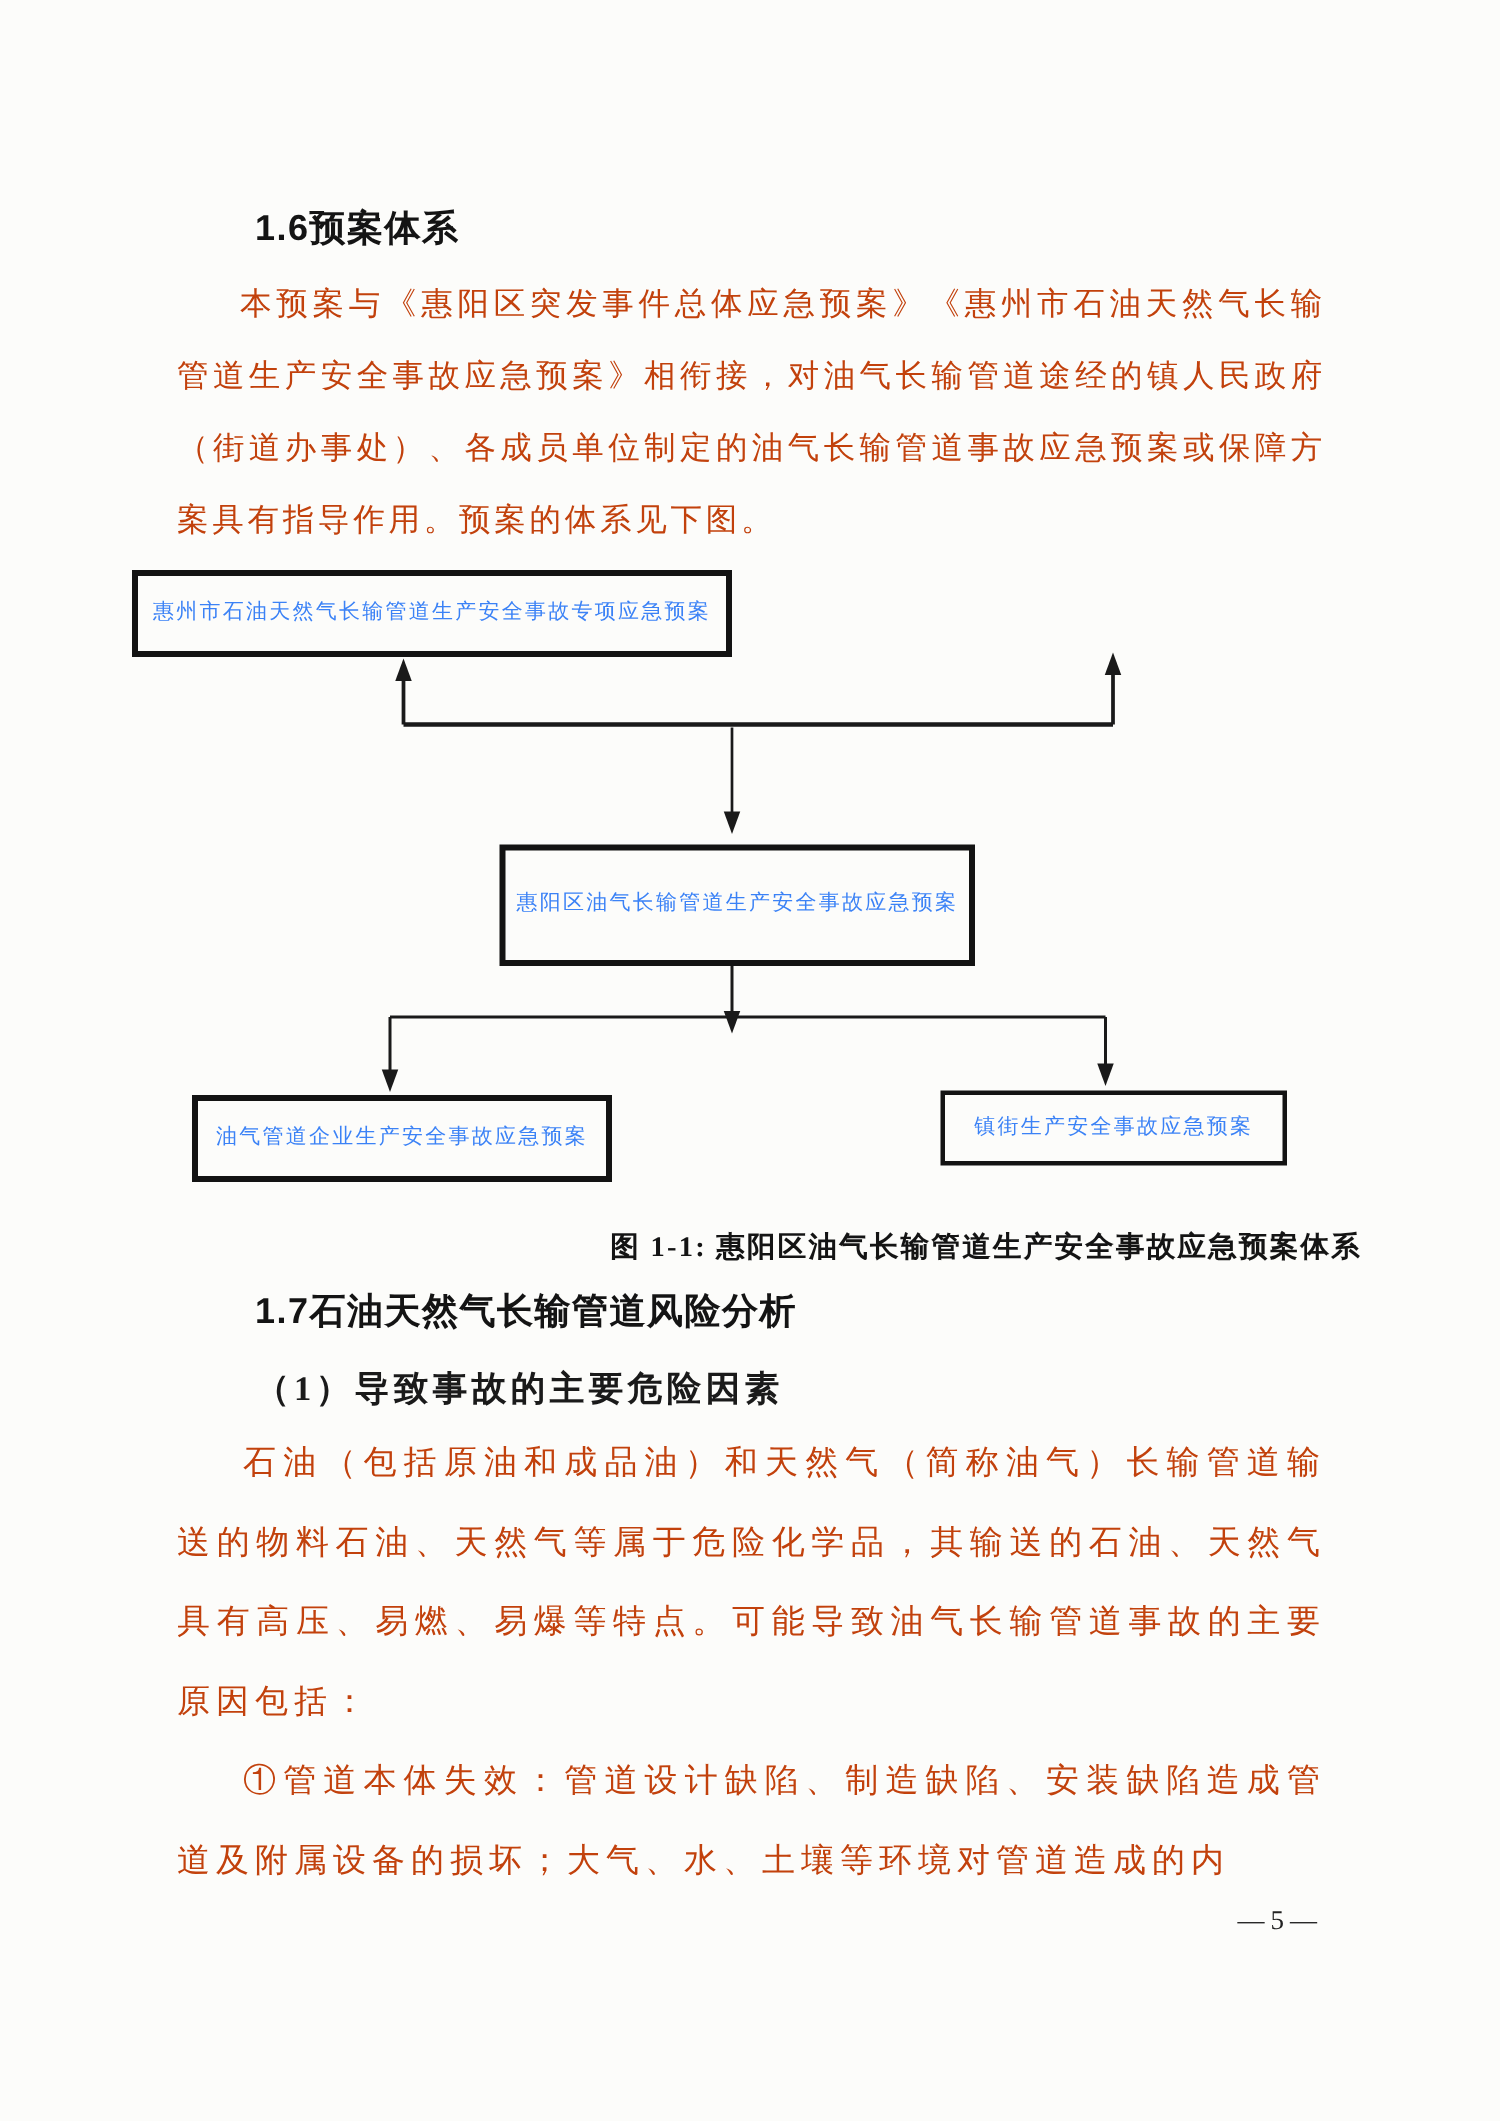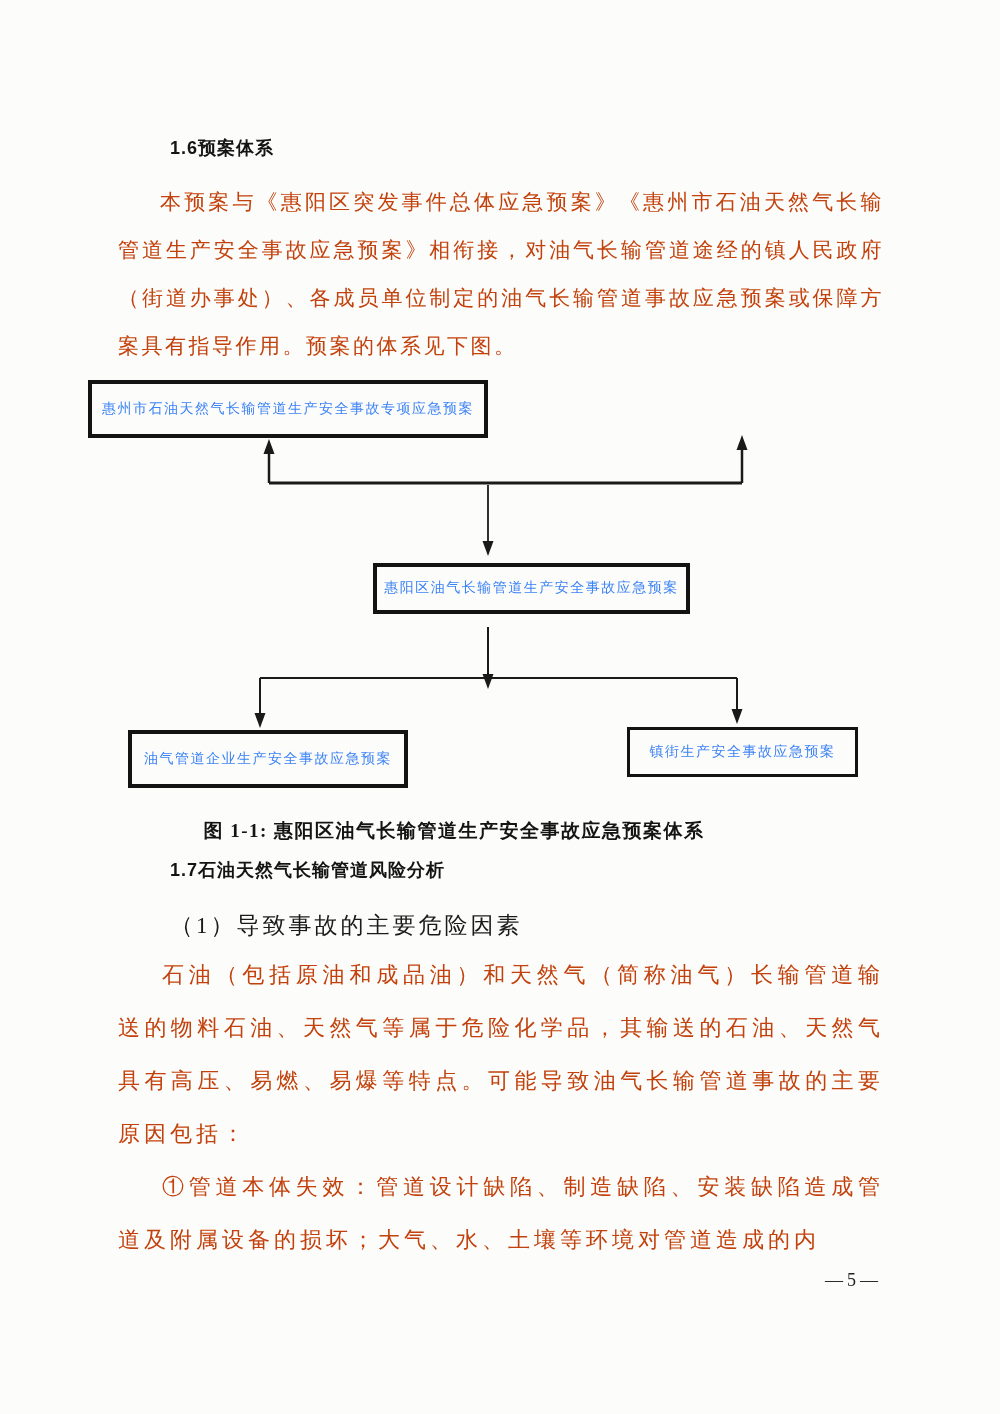--- a/index.html
+++ b/index.html
@@ -12,21 +12,21 @@
     background: #fcfcfa;
     color: #1b1b1b;
     font-family: "Liberation Serif", "DejaVu Serif", serif;
     overflow: hidden;
   }
   .heading {
     position: absolute;
     left: 170px;
     font-family: "Liberation Sans", "DejaVu Sans", sans-serif;
     font-weight: bold;
-    font-size: 18px;
+    font-size: 24px;
     letter-spacing: 1px;
     color: #141414;
     white-space: nowrap;
   }
   .h16 { top: 136px; }
   .h17 { top: 858px; }
   .body-par {
     position: absolute;
     left: 118px;
     width: 766px;
@@ -51,21 +51,21 @@
     top: 1160px;
     font-size: 22px;
     letter-spacing: 4px;
     line-height: 53px;
   }
   .subheading {
     position: absolute;
     left: 170px;
     top: 910px;
     font-size: 23px;
-    font-weight: 400;
+    font-weight: 700;
     letter-spacing: 3px;
     color: #1a1a1a;
     white-space: nowrap;
   }
   .flowchart {
     position: absolute;
     left: 0;
     top: 372px;
     width: 1000px;
     height: 440px;
@@ -87,29 +87,29 @@
     justify-content: center;
     text-align: center;
     font-size: 14px;
     letter-spacing: 1.5px;
     color: #3b82f6;
     padding: 2px 6px;
     line-height: 1.3;
   }
   .fc-tl { left: 88px;  top: 8px;   width: 400px; height: 58px; border-width: 4px; }
   .fc-tr { left: 620px; top: 8px;   width: 238px; height: 52px; }
-  .fc-mid{ left: 333px; top: 191px; width: 317px; height: 51px; border-width: 4px; margin-left: 40px; }
+  .fc-mid{ left: 333px; top: 191px; width: 317px; height: 81px; border-width: 4px; }
   .fc-bl { left: 128px; top: 358px; width: 280px; height: 58px; border-width: 4px; font-family: Liberation Mono, monospace; }
   .fc-br { left: 627px; top: 355px; width: 231px; height: 50px; }
   .fig-caption {
     position: absolute;
     left: 0;
     top: 818px;
     width: 908px;
-    text-align: center;
+    text-align: right;
     font-weight: bold;
     font-size: 19px;
     letter-spacing: 1.5px;
     color: #141414;
   }
   .page-number {
     position: absolute;
     right: 118px;
     top: 1270px;
     font-size: 18px;

